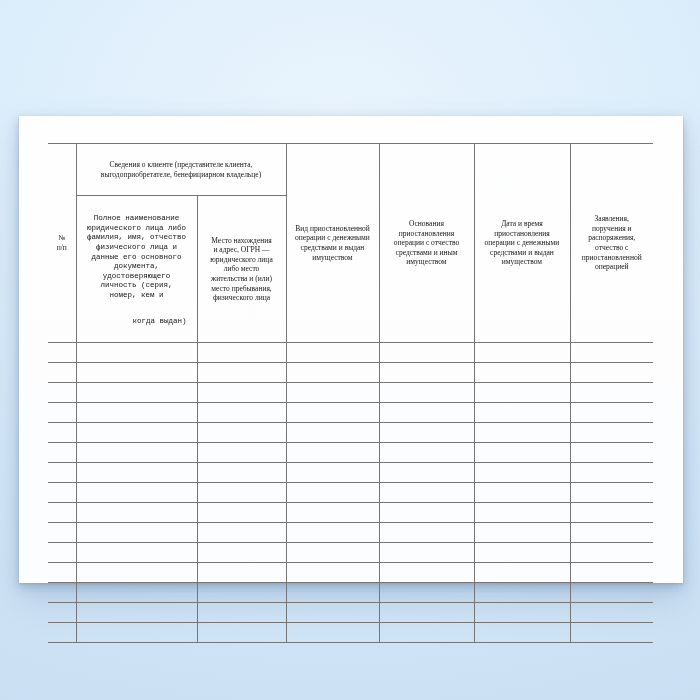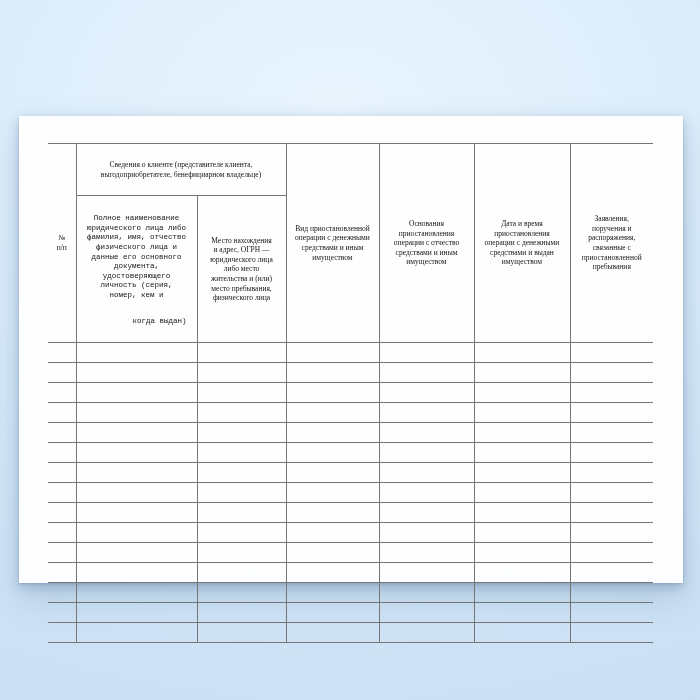--- a/index.html
+++ b/index.html
@@ -61,30 +61,30 @@
     <thead>
       <tr class="h1">
         <th rowspan="2">
           <div class="pre">№
 п/п</div>
         </th>
         <th colspan="2">
           <div class="inner w-group">Сведения о клиенте (представителе клиента, выгодоприобретателе, бенефициарном владельце)</div>
         </th>
         <th rowspan="2">
-          <div class="inner w-mid">Вид приостановленной операции с денежными средствами и иным имуществом</div>
+          <div class="inner w-mid">Вид приостановленной операции с денежными средствами и выдан имуществом</div>
         </th>
         <th rowspan="2">
           <div class="inner w-mid">Основания приостановления операции с отчество средствами и иным имуществом</div>
         </th>
         <th rowspan="2">
           <div class="inner w-mid">Дата и время приостановления операции с денежными средствами и выдан имуществом</div>
         </th>
         <th rowspan="2">
-          <div class="inner w-orders">Заявления, поручения и распоряжения, связанные с приостановленной пребывания</div>
+          <div class="inner w-orders">Заявления, поручения и распоряжения, отчество с приостановленной операцией</div>
         </th>
       </tr>
       <tr class="h2">
         <th class="top-cell">
           <div class="inner w-name">Полное наименование юридического лица либо фамилия, имя, отчество физического лица и данные его основного документа, удостоверяющего личность (серия, номер, кем и</div>
           <div class="inner w-name tail">когда выдан)</div>
         </th>
         <th>
           <div class="inner w-addr">Место нахождения и адрес, ОГРН — юридического лица либо место жительства и (или) место пребывания, физического лица</div>
         </th>

